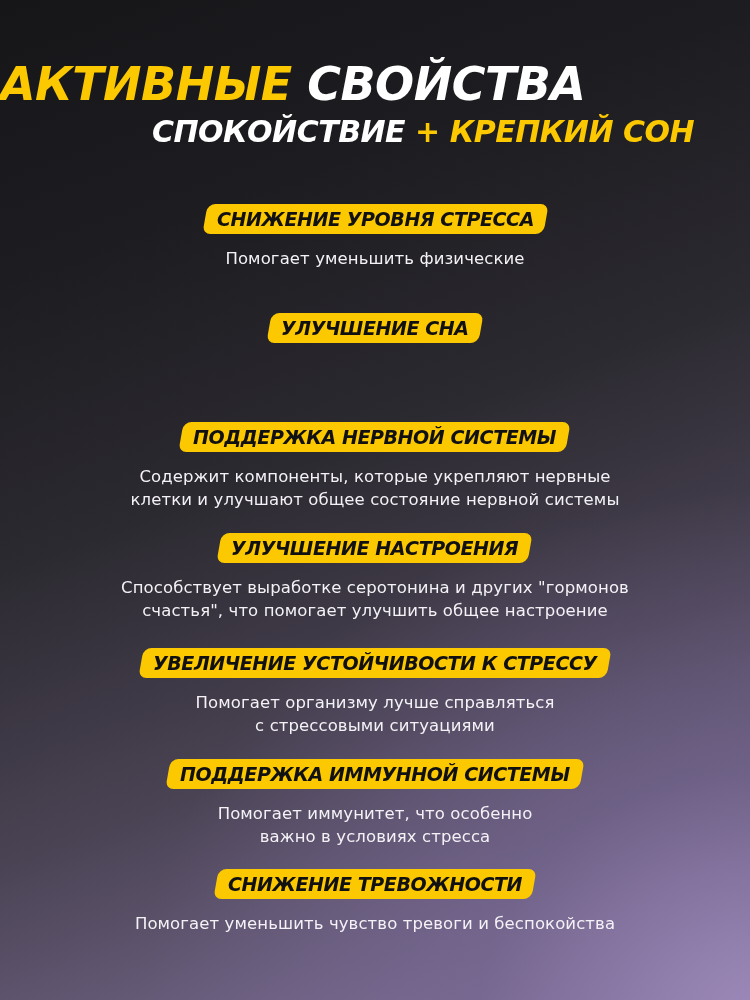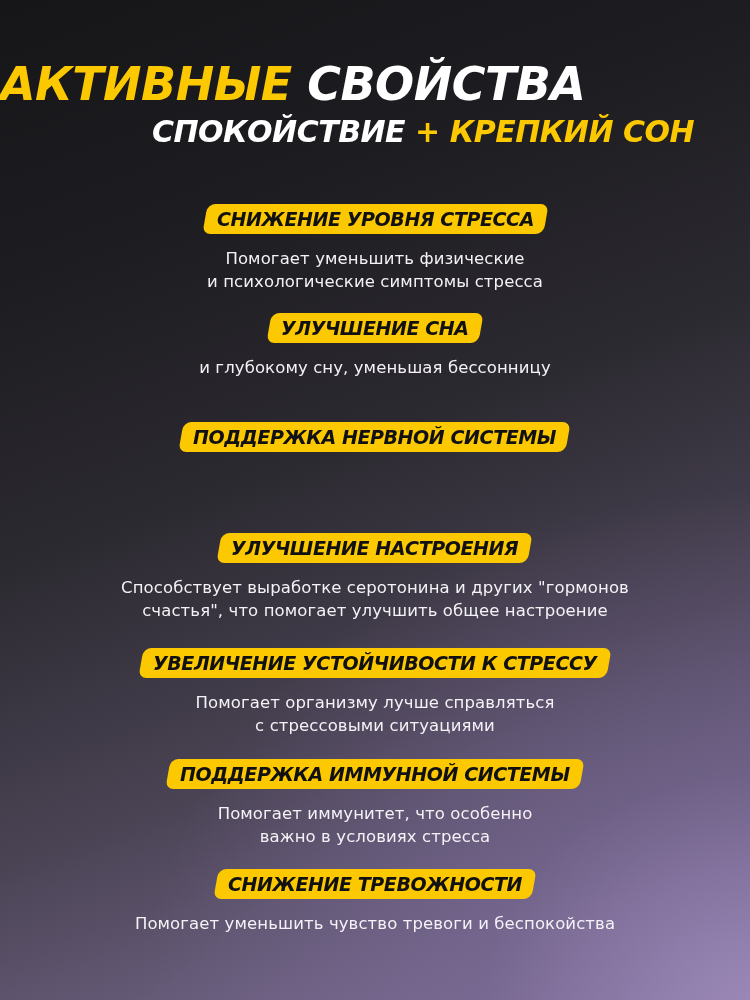--- a/index.html
+++ b/index.html
@@ -107,36 +107,38 @@
     <span class="yellow">+</span>
     <span class="yellow">КРЕПКИЙ СОН</span>
   </div>
 
   <div class="item" style="top:204px;">
     <div class="badge">
       <span>СНИЖЕНИЕ УРОВНЯ СТРЕССА</span>
     </div>
     <div class="desc">
       <div>Помогает уменьшить физические</div>
-      <div>и психологические симптомы стресса</div>
     </div>
   </div>
 
   <div class="item" style="top:313px;">
     <div class="badge">
       <span>УЛУЧШЕНИЕ СНА</span>
     </div>
     <div class="desc">
-      <div>и глубокому сну, уменьшая бессонницу</div>
     </div>
   </div>
 
   <div class="item" style="top:422px;">
     <div class="badge">
       <span>ПОДДЕРЖКА НЕРВНОЙ СИСТЕМЫ</span>
+    </div>
+    <div class="desc">
+      <div>Содержит компоненты, которые укрепляют нервные</div>
+      <div>клетки и улучшают общее состояние нервной системы</div>
     </div>
   </div>
 
   <div class="item" style="top:533px;">
     <div class="badge">
       <span>УЛУЧШЕНИЕ НАСТРОЕНИЯ</span>
     </div>
     <div class="desc">
       <div>Способствует выработке серотонина и других "гормонов</div>
       <div>счастья", что помогает улучшить общее настроение</div>

